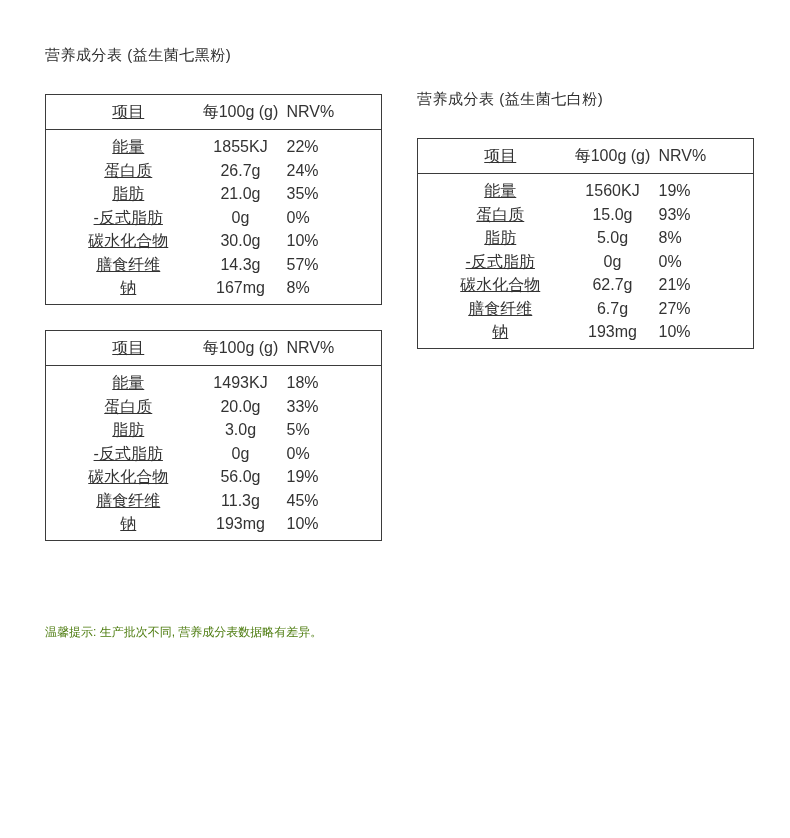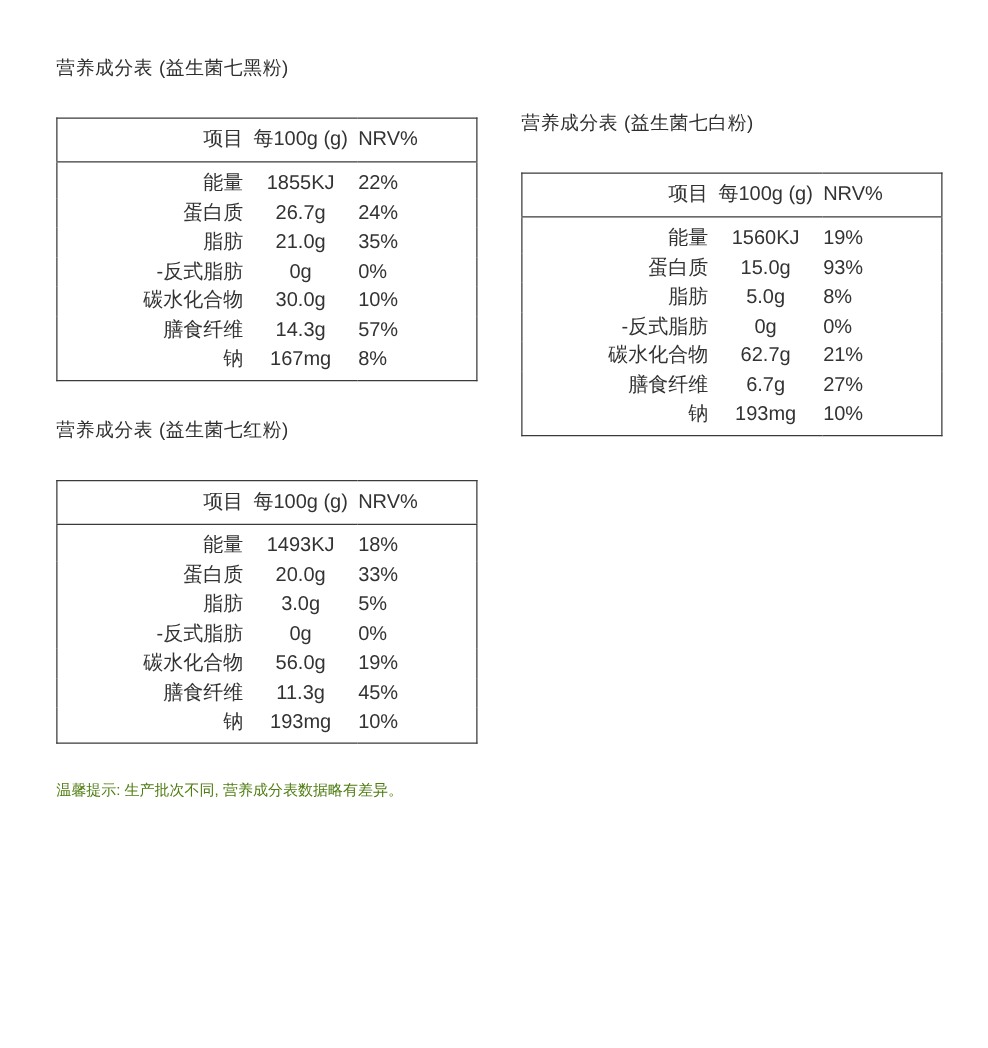--- a/index.html
+++ b/index.html
@@ -51,21 +51,21 @@
     color: #333333;
     white-space: nowrap;
     overflow: hidden;
   }
   .nutri thead th {
     border-bottom: 1.5px solid #3b3b3b;
     padding-top: 8px;
     padding-bottom: 8px;
     line-height: 18px;
   }
-  .c-item { text-align: right;  padding-left: 16px; width: 150px; }
+  .c-item { text-align: center;  padding-left: 16px; width: 150px; text-decoration: underline; }
   .c-val  { text-align: center; }
   .c-nrv  { text-align: left; padding-right: 20px; width: 96px; }
   .nutri tbody td { line-height: 21.5px; }
   .nutri tbody tr:first-child td { padding-top: 6px; }
   .nutri tbody tr:last-child td { padding-bottom: 5px; }
 
   .note {
     position: absolute;
     left: 45px;
     top: 624px;
@@ -175,21 +175,20 @@
         <tr>
           <td class="c-item">钠</td>
           <td class="c-val">193mg</td>
           <td class="c-nrv">10%</td>
         </tr>
       </tbody>
     </table>
   </section>
 
   <section class="panel panel-red">
-    <h2>营养成分表 (益生菌七红粉)</h2>
     <table class="nutri">
       <thead>
         <tr>
           <th class="c-item">项目</th>
           <th class="c-val">每100g (g)</th>
           <th class="c-nrv">NRV%</th>
         </tr>
       </thead>
       <tbody>
         <tr>

